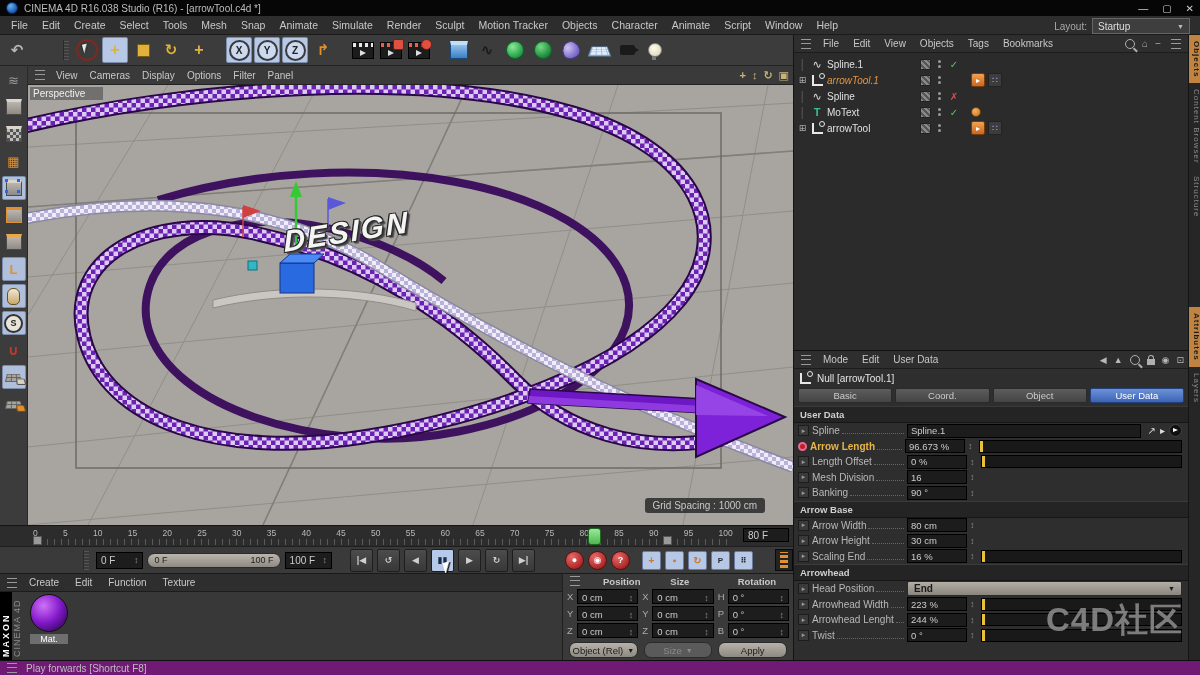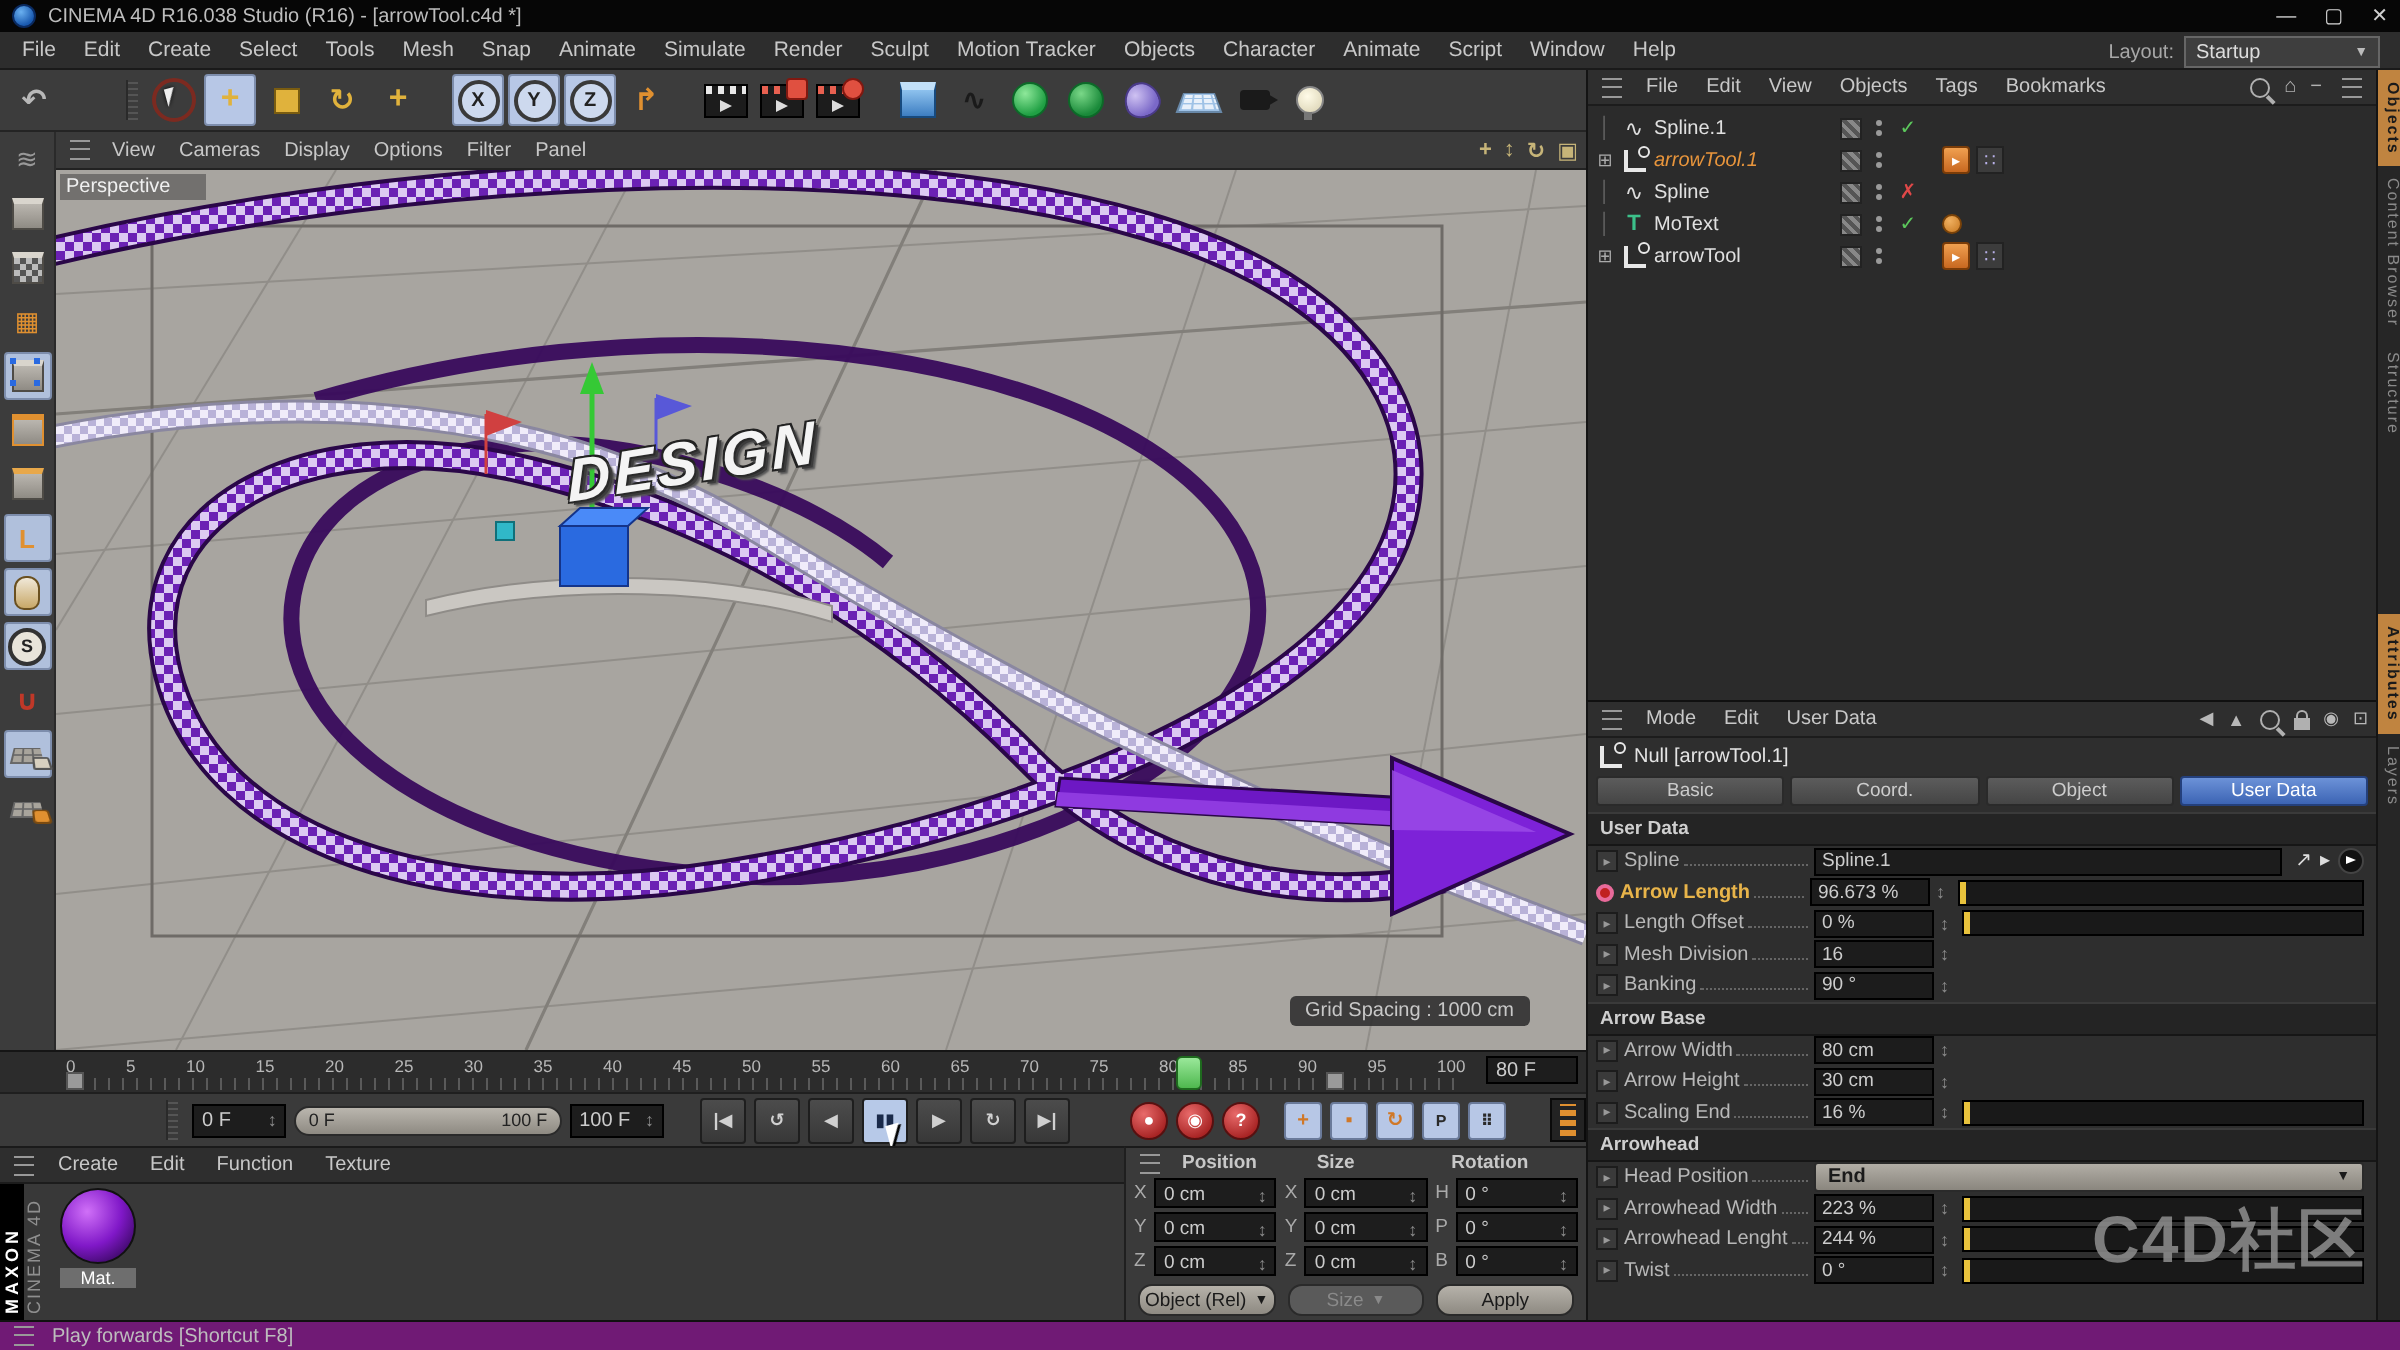--- a/index.html
+++ b/index.html
@@ -107,21 +107,21 @@
   .burger{width:10px;height:8px;border-top:1px solid #999;border-bottom:1px solid #999;position:relative;margin:0 3px;flex:none;}
   .burger:after{content:"";position:absolute;left:0;top:3px;width:100%;height:1px;background:#999;}
   .brand{position:absolute;left:0;top:18px;height:69px;display:flex;}
   .brand .maxon{background:#000;color:#fff;writing-mode:vertical-rl;transform:rotate(180deg);font-weight:bold;font-size:9px;letter-spacing:2px;padding:4px 1px;}
   .brand .c4d{color:#8f8f8f;writing-mode:vertical-rl;transform:rotate(180deg);font-size:9px;letter-spacing:1px;padding:4px 0;}
   .mat{position:absolute;left:30px;top:20px;width:38px;height:56px;text-align:center;}
   .matball{width:36px;height:36px;border-radius:50%;background:radial-gradient(circle at 35% 30%,#d070f8,#8018c8 50%,#2e0652 90%);border:1px solid #111;margin:0 auto;}
   .matlabel{margin-top:2px;background:#6e6e6e;color:#fff;font-size:9px;padding:0 2px;}
   
   #coords{left:562px;top:573px;width:231px;height:87px;background:#3a3a3a;border-left:1px solid #1f1f1f;border-top:1px solid #1a1a1a;box-sizing:border-box;font-size:9.5px;}
-  .co-head{display:flex;align-items:flex-end;padding:2px 4px;color:#c8c8c8;gap:4px;}
+  .co-head{display:flex;align-items:flex-start;padding:2px 4px;color:#c8c8c8;gap:16px;}
   .co-head span{font-weight:bold;}
   .co-grid{display:flex;gap:4px;padding:0 4px;}
   .co-col{flex:1;display:flex;flex-direction:column;gap:2px;}
   .co-row{display:flex;align-items:center;gap:3px;}
   .co-row .lbl{width:7px;color:#aaa;}
   .co-row .fld{flex:1;height:13px;align-items:flex-end;}
   .co-foot{display:flex;gap:6px;padding:4px 6px;}
   .btn{flex:1;height:14px;background:linear-gradient(#b6b2aa,#8e8a82);border:1px solid #2a2a2a;border-radius:7px;color:#1a1a1a;display:flex;align-items:center;justify-content:center;gap:4px;font-size:9.5px;}
   .btn.dis{background:#5a5a5a;color:#8a8a8a;}
   

